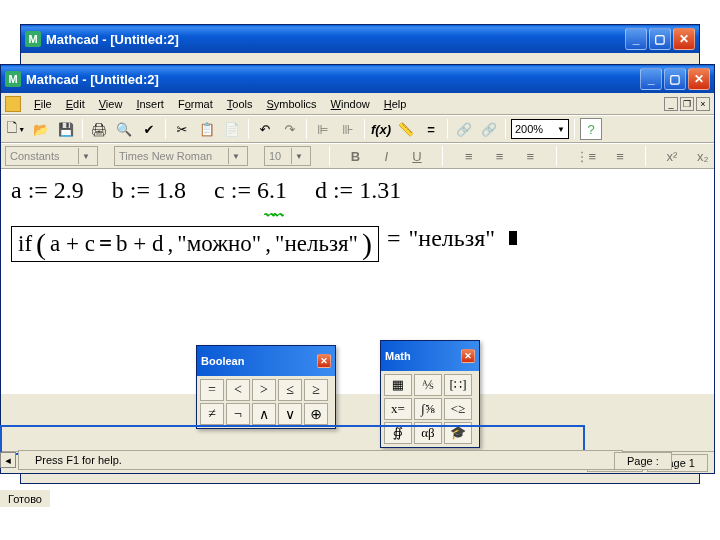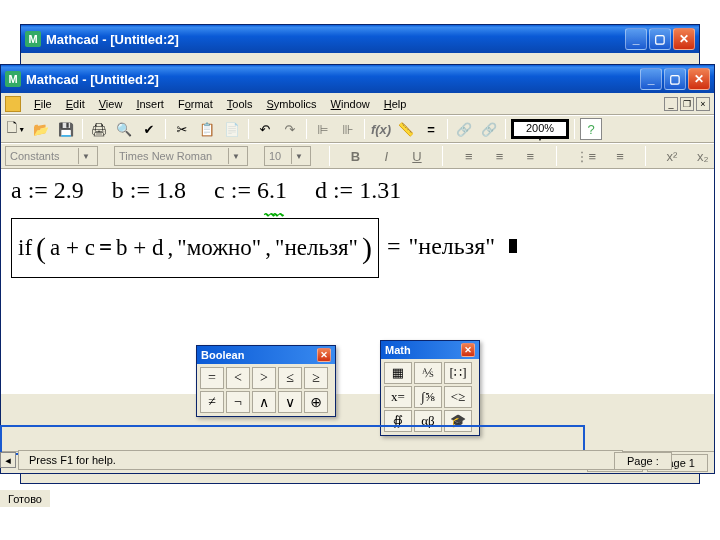--- a/index.html
+++ b/index.html
@@ -22,52 +22,52 @@
 .menuitem { padding: 2px 7px; cursor: default; text-align: right; }
 .menuitem u { text-decoration: underline; }
 .doc-controls { margin-left: auto; display: flex; gap: 2px; }
 .doc-btn { width: 14px; height: 14px; border: 1px solid #888; background: #ece9d8; font-size: 9px; display: flex; align-items: center; justify-content: center; }
 
 .toolbar { height: 28px; background: #ece9d8; display: flex; align-items: center; padding: 0 4px; gap: 3px; border-bottom: 1px solid #aca899; border-top: 1px solid #fff; }
 .tb-btn { width: 22px; height: 22px; display: flex; align-items: center; justify-content: center; font-size: 13px; cursor: default; border: 1px solid transparent; }
 .tb-btn.disabled { opacity: 0.5; }
 .tb-sep { width: 1px; height: 20px; background: #aca899; margin: 0 2px; border-right: 1px solid #fff; }
 .tb-dropdown-icon { font-size: 7px; margin-left: 1px; }
-.zoom-box { height: 20px; width: 58px; border: 3px solid #000000; background: #fff; padding: 0 3px; display: flex; align-items: center; justify-content: space-between; flex-direction: column; }
+.zoom-box { height: 20px; width: 58px; border: 1px solid #000000; background: #fff; padding: 0 3px; display: flex; align-items: center; justify-content: space-between; }
 
 .format-bar { height: 26px; background: #ece9d8; display: flex; align-items: center; padding: 0 4px; gap: 16px; border-bottom: 1px solid #aca899; border-top: 1px solid #fff; }
 .combo { height: 20px; background: #ece9d8; border: 1px solid #aca899; padding: 0 4px; display: flex; align-items: center; color: #888; gap: 4px; }
 .combo-arrow { width: 15px; height: 16px; background: #ece9d8; border-left: 1px solid #aca899; display: flex; align-items: center; justify-content: center; font-size: 8px; color: #666; margin-left: auto; }
 
 .worksheet { background: #fff; height: 225px; padding: 8px 10px; font-family: 'Times New Roman', serif; font-size: 24px; color: #000; position: relative; }
 .def-row { display: flex; gap: 28px; margin-bottom: 10px; }
 .def-item { display: flex; align-items: center; gap: 6px; }
 .c-squiggle { position: absolute; top: 36px; left: 263px; color: #0a0; font-size: 11px; letter-spacing: -2px; }
-.if-expr { border: 1px solid #000; padding: 12px 6px; display: inline-flex; align-items: center; gap: 4px; margin-top: 4px; font-size: 23px; }
+.if-expr { border: 1px solid #000; padding: 0 6px; display: inline-flex; align-items: center; gap: 4px; margin-top: 12px; font-size: 23px; }
 .bold-eq { font-weight: bold; }
 .cursor-mark { display: inline-block; width: 8px; height: 14px; background: #000; margin-left: 6px; vertical-align: baseline; }
 
 .palette { position: absolute; background: #ece9d8; border: 1px solid #0a246a; box-shadow: 2px 2px 4px rgba(0,0,0,0.3); }
-.palette-title { height: 18px; background: linear-gradient(to right, #0a5ad6, #3a8bf0); color: #fff; font-weight: bold; font-size: 11px; padding: 0 4px; display: flex; align-items: center; justify-content: space-between; }
+.palette-title { height: 30px; background: linear-gradient(to right, #0a5ad6, #3a8bf0); color: #fff; font-weight: bold; font-size: 11px; padding: 0 4px; display: flex; align-items: center; justify-content: space-between; }
 .palette-close { width: 14px; height: 14px; background: linear-gradient(to bottom, #f08050, #d03010); border: 1px solid rgba(255,255,255,0.4); border-radius: 2px; color: #fff; display: flex; align-items: center; justify-content: center; font-size: 9px; font-weight: bold; }
 .palette-body { padding: 3px; display: grid; gap: 2px; }
 .boolean-palette { left: 196px; top: 345px; width: 140px; }
 .boolean-palette .palette-body { grid-template-columns: repeat(5, 24px); }
 .math-palette { left: 380px; top: 340px; width: 100px; }
 .math-palette .palette-body { grid-template-columns: repeat(3, 28px); }
 .pal-btn { width: 24px; height: 22px; border: 1px solid #aca899; background: #f5f3e8; display: flex; align-items: center; justify-content: center; font-family: 'Times New Roman', serif; font-size: 14px; }
 .math-palette .pal-btn { width: 28px; font-size: 13px; }
 
 .blue-frame { position: absolute; border: 2px solid #1a5ad0; }
 .frame1 { left: 0px; top: 425px; width: 585px; height: 30px; }
 
 .statusbar { position: absolute; bottom: 0; left: 0; right: 0; height: 22px; background: #ece9d8; border-top: 1px solid #aca899; display: flex; align-items: center; padding: 0 6px; font-size: 11px; }
 .sb-cell { border: 1px solid #aca899; padding: 2px 12px; margin-left: 4px; }
 
-.bottom-status { position: absolute; left: 8px; top: 450px; width: 605px; height: 20px; background: #ece9d8; border: 1px solid #aca899; display: flex; align-items: center; padding: 0 10px; }
+.bottom-status { position: absolute; left: 8px; top: 450px; width: 605px; height: 20px; background: #ece9d8; border: 1px solid #aca899; display: flex; align-items: center; padding: 0 16px; }
 
 .ready-bar { position: absolute; left: 0; top: 490px; height: 17px; background: #ece9d8; padding: 2px 8px; font-size: 11px; display: flex; align-items: center; }
 
 .scroll-arrow { width: 16px; height: 16px; background: #ece9d8; border: 1px solid #888; position: absolute; display: flex; align-items: center; justify-content: center; }
 </style>
 </head>
 <body>
 
 <div class="window back-window">
   <div class="titlebar">
@@ -122,21 +122,21 @@
     <div class="tb-btn">✂</div>
     <div class="tb-btn">📋</div>
     <div class="tb-btn disabled">📄</div>
     <div class="tb-sep"></div>
     <div class="tb-btn">↶</div>
     <div class="tb-btn disabled">↷</div>
     <div class="tb-sep"></div>
     <div class="tb-btn disabled">⊫</div>
     <div class="tb-btn disabled">⊪</div>
     <div class="tb-sep"></div>
-    <div class="tb-btn" style="font-style:italic;color:#737373;font-weight:bold">f(x)</div>
+    <div class="tb-btn" style="font-style:italic;color:#000000;font-weight:bold">f(x)</div>
     <div class="tb-btn" style="color:#080;font-weight:bold">📏</div>
     <div class="tb-btn" style="color:#000;font-weight:bold">=</div>
     <div class="tb-sep"></div>
     <div class="tb-btn disabled">🔗</div>
     <div class="tb-btn disabled">🔗</div>
     <div class="tb-sep"></div>
     <div class="zoom-box">
       <span>200%</span>
       <span style="font-size:8px">▼</span>
     </div>

